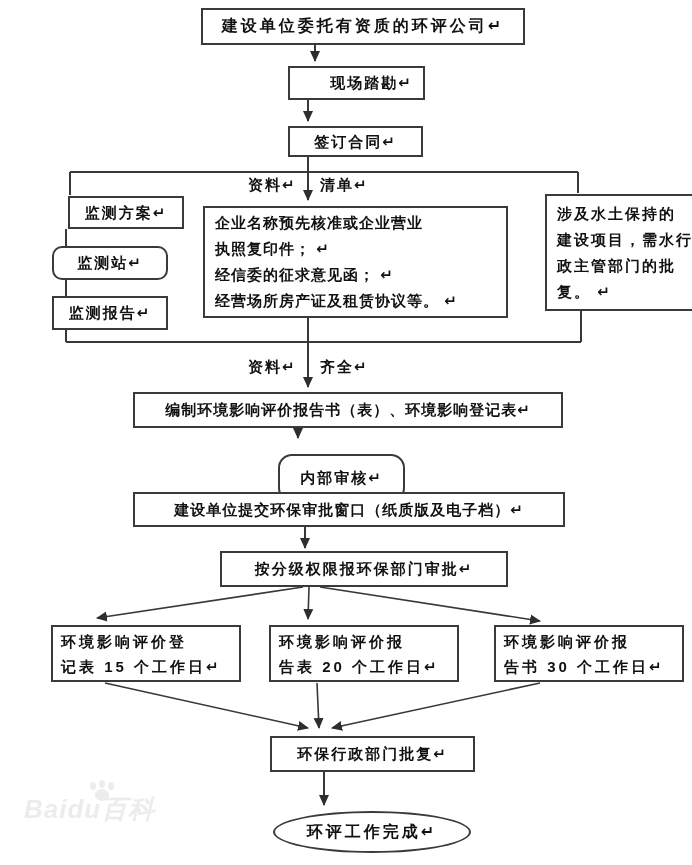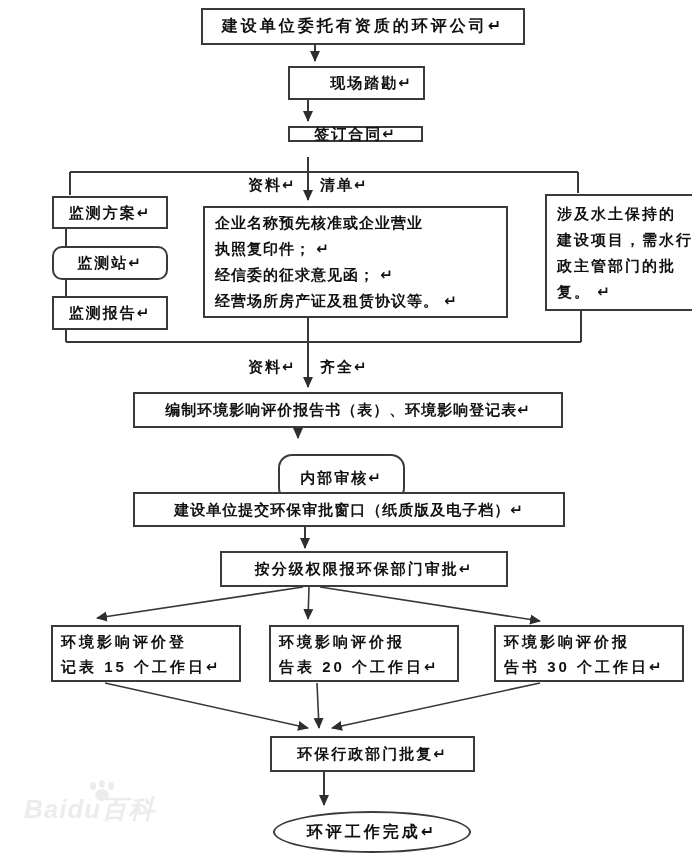--- a/index.html
+++ b/index.html
@@ -95,26 +95,26 @@
         <ellipse cx="25" cy="6" rx="3" ry="4"></ellipse>
         <ellipse cx="16" cy="15" rx="7" ry="6"></ellipse>
       </g>
     </svg>
   </div>
 
   <div class="box" style="left:153px;top:8px;width:324px;height:37px;font-size:16px;letter-spacing:3px;">建设单位委托有资质的环评公司↵</div>
 
   <div class="box" style="left:240px;top:66px;width:137px;height:34px;padding-left:30px;">现场踏勘↵</div>
 
-  <div class="box" style="left:240px;top:126px;width:135px;height:16px;">签订合同↵</div>
+  <div class="box" style="left:240px;top:126px;width:135px;height:31px;">签订合同↵</div>
 
   <span class="flabel" style="left:248px;top:176px;">资料↵</span>
   <span class="flabel" style="left:320px;top:176px;">清单↵</span>
 
-  <div class="box" style="left:4px;top:196px;width:116px;height:33px;">监测方案↵</div>
+  <div class="box" style="left:20px;top:196px;width:116px;height:33px;">监测方案↵</div>
   <div class="box" style="left:4px;top:246px;width:116px;height:34px;border-radius:10px;">监测站↵</div>
   <div class="box" style="left:4px;top:296px;width:116px;height:34px;">监测报告↵</div>
 
   <div class="box multi" style="left:155px;top:206px;width:305px;height:112px;">
     <div>企业名称预先核准或企业营业</div>
     <div>执照复印件； ↵</div>
     <div>经信委的征求意见函； ↵</div>
     <div>经营场所房产证及租赁协议等。 ↵</div>
   </div>
 

